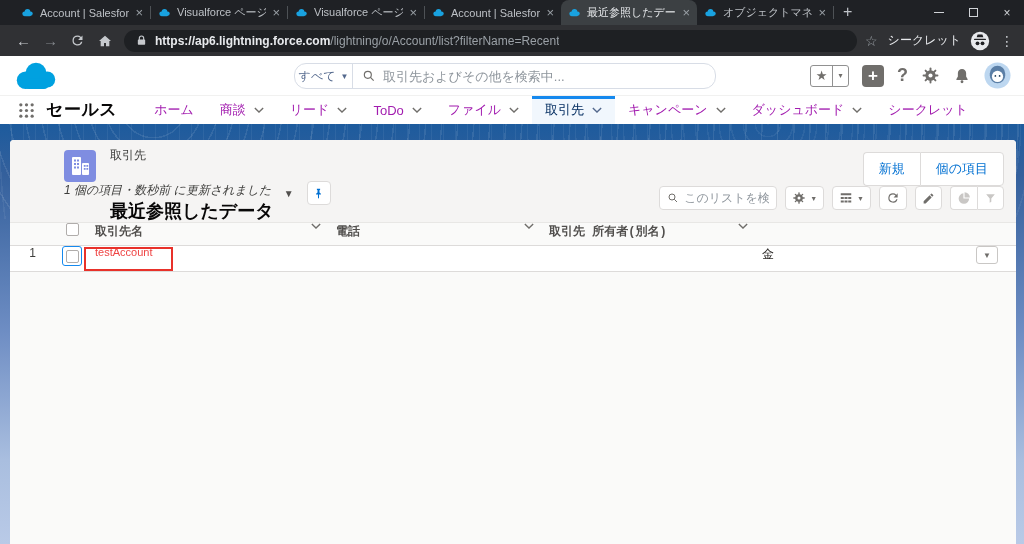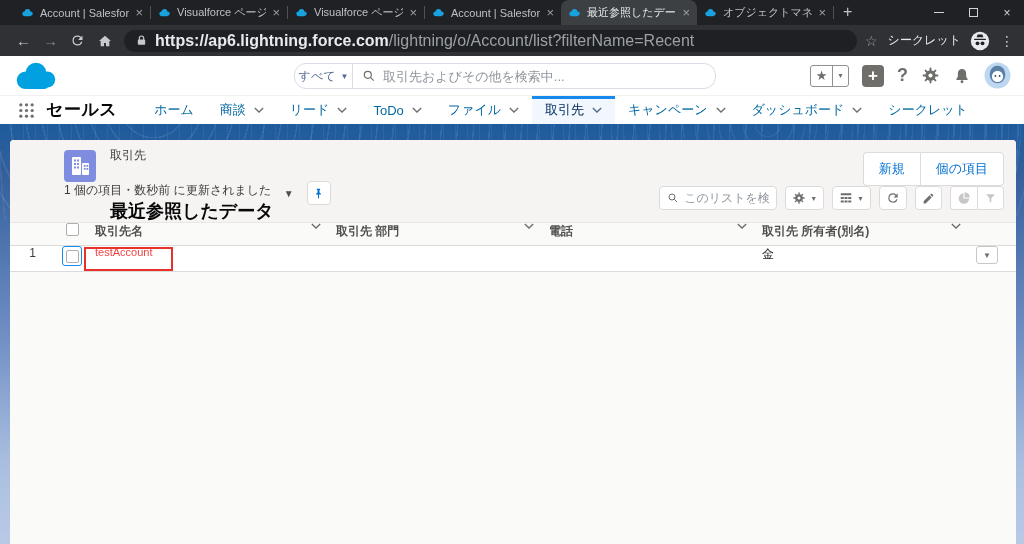--- a/index.html
+++ b/index.html
@@ -18,21 +18,21 @@
   .win-controls { margin-left:auto; display:flex; align-self:stretch; }
   .win-btn { width:34px; display:flex; align-items:center; justify-content:center; color:#d0d3d7; font-size:12px; }
   .min-glyph { display:block; width:10px; height:1px; background:#d0d3d7; }
   .restore-glyph { display:block; width:9px; height:9px; border:1px solid #d0d3d7; }
 
   
   .toolbar { height:31px; background:#303134; display:flex; align-items:center; padding:0 10px; }
   .tb-icon { width:27px; text-align:center; color:#c6c9cd; font-size:15px; line-height:1; display:flex; align-items:center; justify-content:center; }
   .tb-icon.dim { color:#84888d; }
   .urlbar { flex:1; min-width:0; height:22px; background:#1e2023; border-radius:11px; display:flex; align-items:center; padding:0 12px; gap:8px; margin:0 8px 0 6px; }
-  .url-text { font-size:16px; white-space:nowrap; overflow:hidden; }
+  .url-text { font-size:12px; white-space:nowrap; overflow:hidden; }
   .url-host { color:#e8eaed; font-weight:700; }
   .url-path { color:#9aa0a6; font-weight:400; }
   .bookmark-star { color:#9aa0a6; font-size:14px; margin-right:10px; }
   .incog-label { color:#e8eaed; font-size:12px; margin-right:9px; }
   .incog-badge { margin-right:10px; display:flex; }
   .menu-dots { color:#c6c9cd; font-size:14px; width:14px; text-align:center; }
 
   
   .sf-header { height:40px; background:#fff; position:relative; display:flex; align-items:center; border-bottom:1px solid #f1f1f0; }
   .sf-logo { margin-left:12px; display:flex; }
@@ -47,39 +47,39 @@
   .fav-star { width:22px; display:flex; align-items:center; justify-content:center; color:#706e6b; font-size:13px; border-right:1px solid #919191; }
   .fav-caret { width:15px; display:flex; align-items:center; justify-content:center; font-size:8px; color:#706e6b; }
   .quick-add { width:22px; height:22px; background:#706e6b; color:#fff; border-radius:4px; font-size:17px; font-weight:700; display:flex; align-items:center; justify-content:center; }
   .help-q { font-size:18px; font-weight:700; color:#706e6b; }
   .avatar { display:flex; }
 
   
   .sf-nav { height:28px; background:#fff; display:flex; align-items:stretch; position:relative; }
   .waffle { align-self:center; margin:0 11px 0 18px; display:flex; }
   .app-name { font-size:17px; font-weight:700; color:#080707; line-height:28px; margin-right:24px; letter-spacing:.5px; }
-  .nav-item { display:flex; align-items:center; gap:8px; padding:0 13px; font-size:13px; color:#0369a1; white-space:nowrap; }
+  .nav-item { display:flex; align-items:center; gap:8px; padding:0 13px; font-size:13px; color:#a21caf; white-space:nowrap; }
   .nav-item.active { background:#f1f7fd; box-shadow:inset 0 3px 0 #1589ee; color:#032d60; }
 
   
   .page-area { height:420px; position:relative; background:linear-gradient(180deg,#1d5b9d 0%,#34609c 12%,#6f8ec4 50%,#a9bedf 80%,#b9cae7 100%); }
   .page-area::before { content:""; position:absolute; left:0; top:0; right:0; height:95px;
     background:repeating-radial-gradient(circle at 15% -20%, rgba(255,255,255,.09) 0 1.5px, transparent 1.5px 16px),
                repeating-radial-gradient(circle at 75% 0%, rgba(255,255,255,.06) 0 1.5px, transparent 1.5px 12px); }
   .card { position:absolute; left:10px; right:8px; top:16px; bottom:0; background:#fafaf9; border-radius:4px 4px 0 0; overflow:hidden; }
 
   
   .card-header { position:relative; height:82px; background:#f5f4f3; }
   .obj-icon { position:absolute; left:54px; top:10px; display:flex; }
   .entity-label { position:absolute; left:100px; top:7px; font-size:12px; color:#3e3e3c; }
   .title-row { position:absolute; left:100px; top:23px; display:flex; align-items:center; gap:10px; }
   .list-title { font-size:18px; font-weight:700; color:#080707;margin-top:36px; }
   .title-caret { font-size:10px; color:#514f4d; }
   .pin-btn { width:24px; height:24px; border:1px solid #dddbda; border-radius:4px; background:#fff; display:flex; align-items:center; justify-content:center; margin-left:3px; }
-  .status-text { position:absolute; left:54px; top:42px; font-size:12px; color:#3e3e3c; }
+  .status-text { position:absolute; left:54px; top:42px; font-size:12px; color:#3e3e3c;font-style:italic; }
   .hdr-buttons { position:absolute; right:12px; top:12px; display:flex; }
   .sf-btn { height:26px; padding:16px 15px; background:#fff; border:1px solid #dddbda; font-size:13px; color:#0070d2; display:flex; align-items:center; }
   .sf-btn.first { border-radius:4px 0 0 4px; border-right:none; }
   .sf-btn.last { border-radius:0 4px 4px 0; }
   .list-controls { position:absolute; right:12px; top:46px; display:flex; align-items:center; gap:8px; }
   .list-search { width:118px; height:24px; border:1px solid #dddbda; border-radius:4px; background:#fff; display:flex; align-items:center; padding:0 7px; gap:5px; }
   .list-search input { border:none; outline:none; width:100%; font-size:12px; color:#16325c; background:transparent; }
   .list-search input::placeholder { color:#8e959c; }
   .icon-btn { height:24px; min-width:26px; border:1px solid #dddbda; border-radius:4px; background:#fff; display:flex; align-items:center; justify-content:center; gap:4px; padding:0 6px; }
   .icon-btn .sm-caret { font-size:7px; color:#706e6b; }
@@ -88,21 +88,21 @@
   .btn-group .icon-btn.g-last { border-radius:0 4px 4px 0; }
 
   
   .table-header { display:flex; height:24px; background:#fafaf9; border-top:1px solid #e8e7e5; border-bottom:1px solid #dddbda; font-size:12px; font-weight:700; color:#514f4d; align-items:center; }
   .col { position:relative; height:100%; display:flex; padding:0 6px; }
   .c-num { width:45px; justify-content:center; }
   .c-check { width:34px; justify-content:center; }
   .c-name { width:241px; }
   .c-dept { width:213px; }
   .c-phone { width:213px; }
-  .c-owner { width:214px; }
+  .c-owner { width:214px;font-family:Liberation Mono, monospace; }
   .c-action { flex:1; }
   .col-caret { position:absolute; right:9px; display:flex; }
   .checkbox { width:13px; height:13px; border:1px solid #b0adab; border-radius:2px; background:#fff; }
   .table-row { display:flex; height:26px; background:#fff; border-bottom:1px solid #dddbda; align-items:center; font-size:12px; color:#2b2826; position:relative; }
   .row-num { color:#3e3e3c; }
   .checkbox-outer { width:20px; height:20px; border:1px solid #1589ee; border-radius:3px; background:#fff; display:flex; align-items:center; justify-content:center; }
   .cell-link { color:#ef4444; font-size:11px; }
   .annotation-box { position:absolute; left:74px; top:1px; width:89px; height:24px; border:2px solid #e8312a; pointer-events:none; z-index:3; }
   .row-action-btn { width:22px; height:18px; border:1px solid #c9c7c5; border-radius:3px; background:#fff; color:#706e6b; font-size:8px; display:flex; align-items:center; justify-content:center; margin-left:auto; margin-right:12px; }
 </style>
@@ -489,28 +489,20 @@
             <span class="checkbox"></span>
           </div>
         <div class="col c-name">
           <span>取引先名</span>
           <span class="col-caret">
               <svg viewBox="0 0 12 7" width="10" height="6" fill="none" stroke="#706e6b" stroke-width="1.6">
                 <path d="M1 1l5 5 5-5"></path>
               </svg>
             </span>
         </div>
-        <div class="col c-dept">
-          <span>取引先 部門</span>
-          <span class="col-caret">
-              <svg viewBox="0 0 12 7" width="10" height="6" fill="none" stroke="#706e6b" stroke-width="1.6">
-                <path d="M1 1l5 5 5-5"></path>
-              </svg>
-            </span>
-        </div>
         <div class="col c-phone">
           <span>電話</span>
           <span class="col-caret">
               <svg viewBox="0 0 12 7" width="10" height="6" fill="none" stroke="#706e6b" stroke-width="1.6">
                 <path d="M1 1l5 5 5-5"></path>
               </svg>
             </span>
         </div>
         <div class="col c-owner">
           <span>取引先 所有者(別名)</span>

